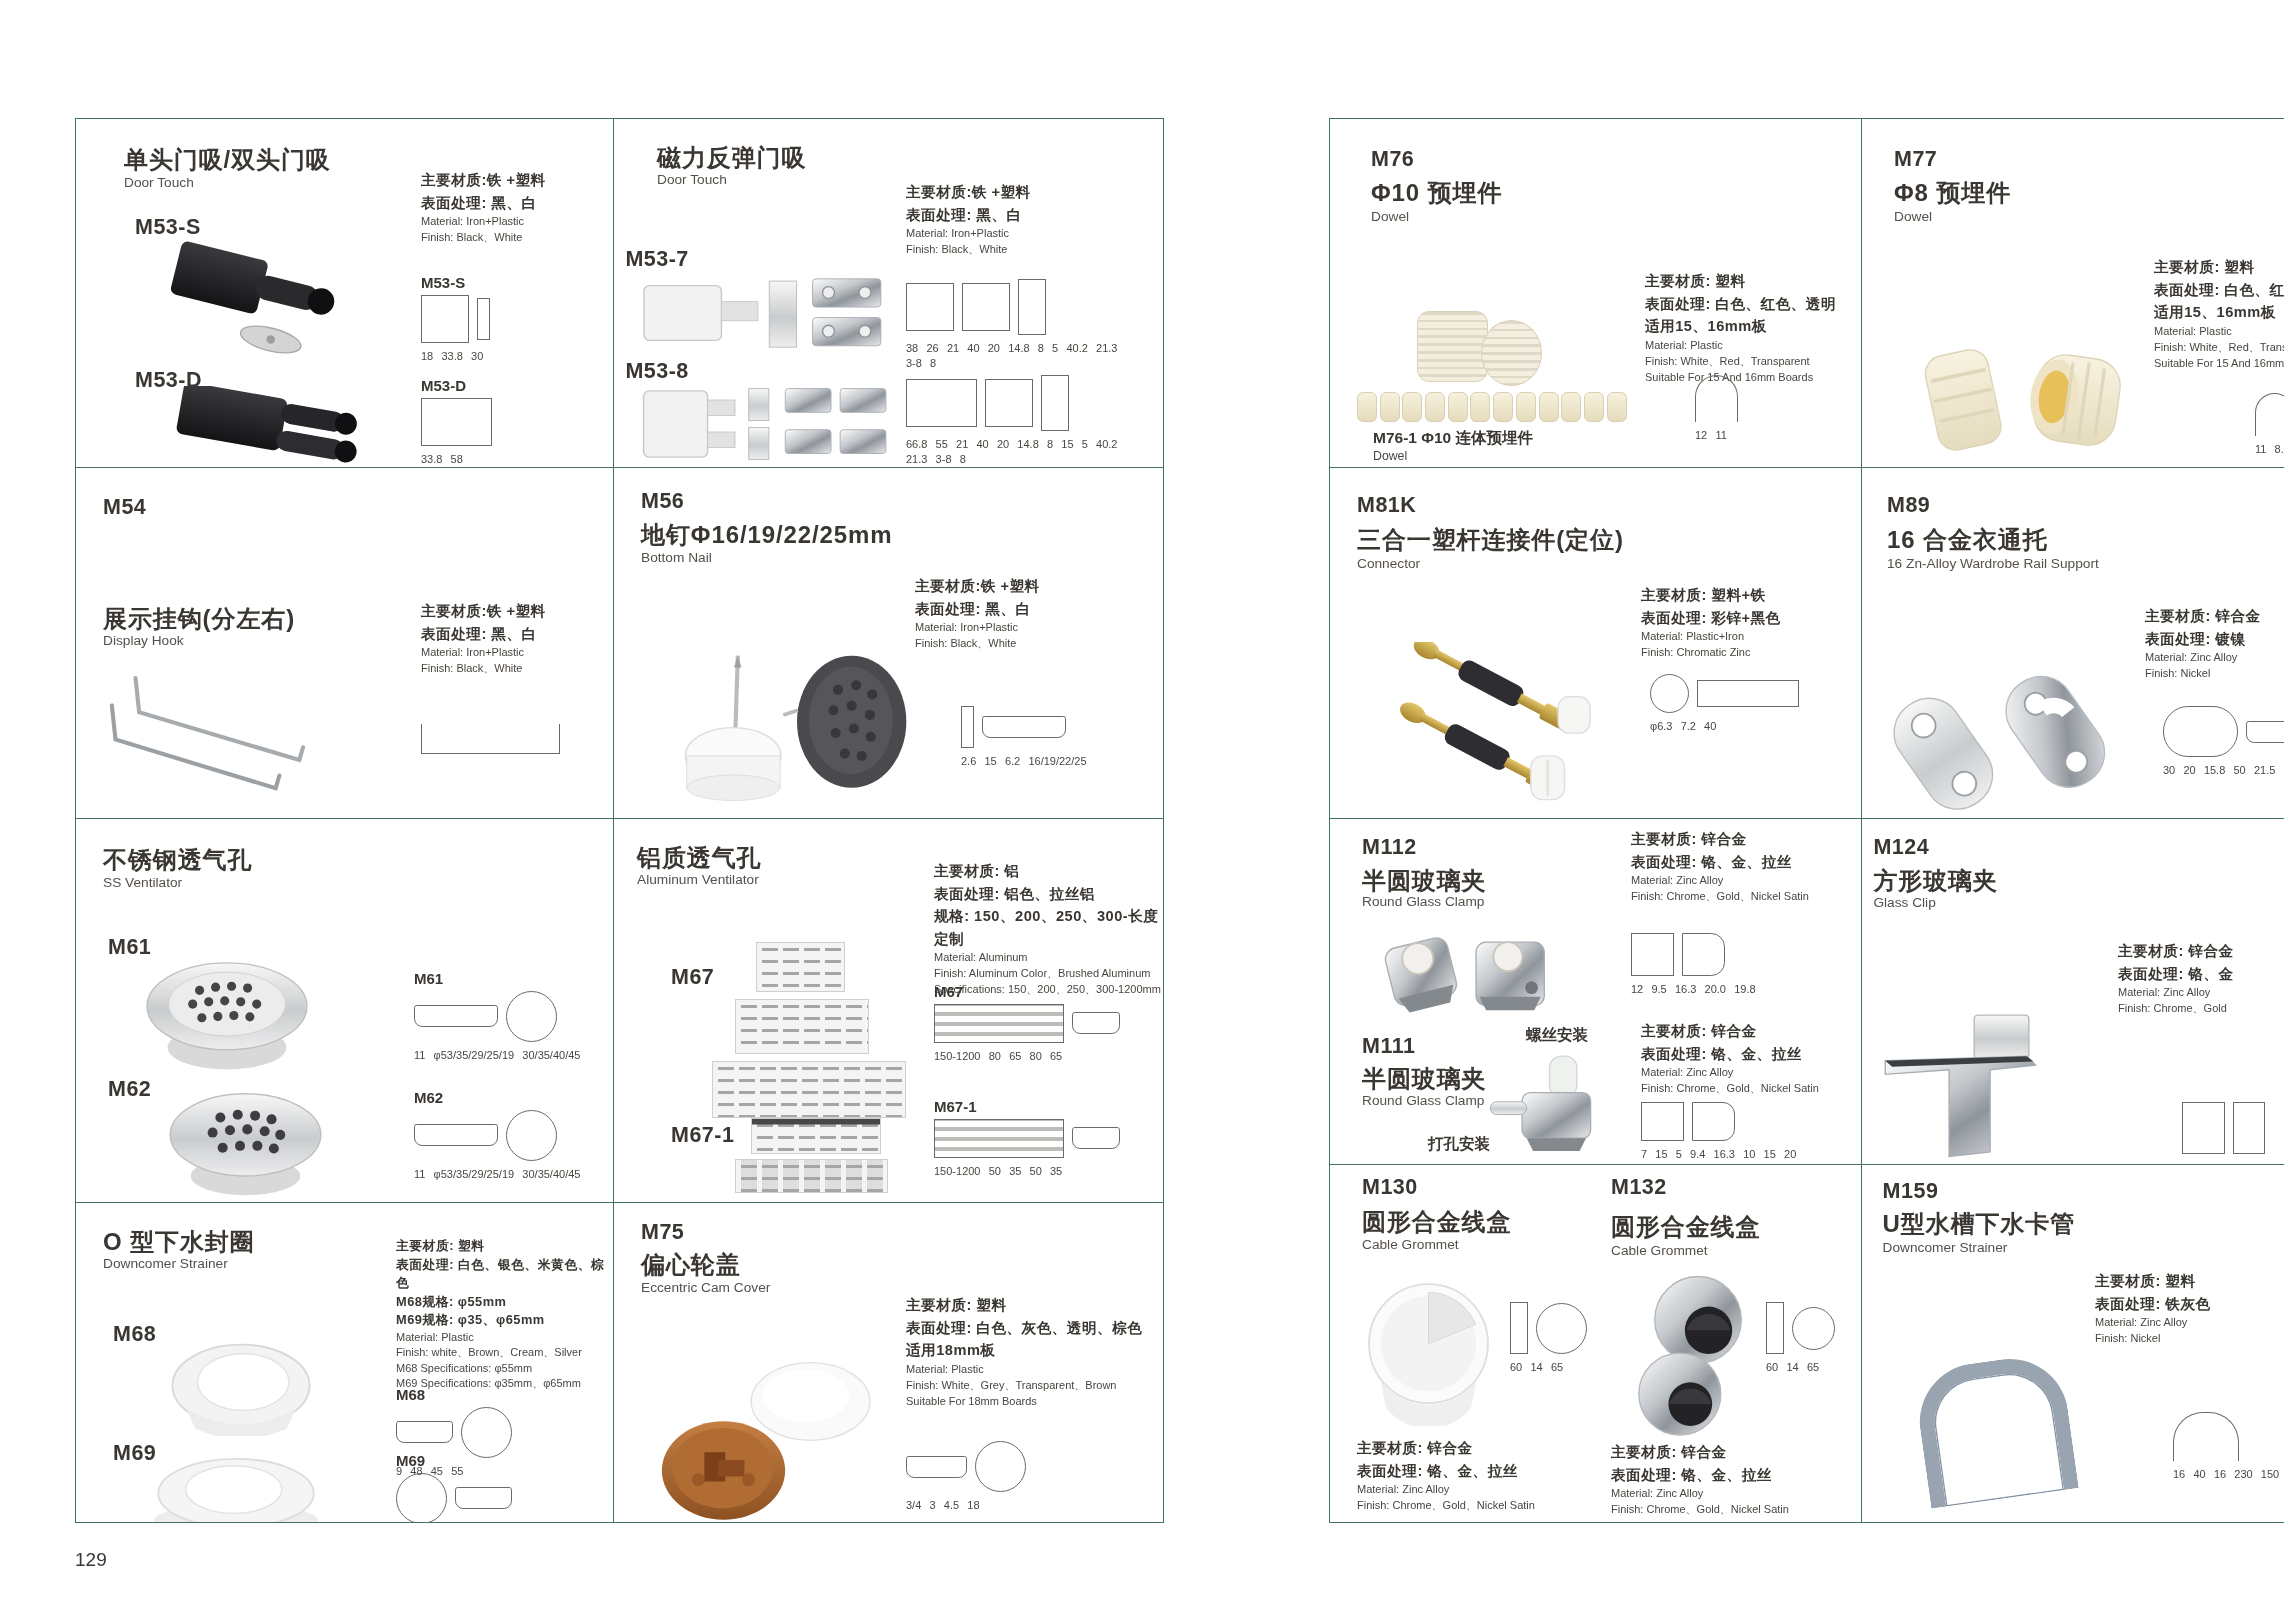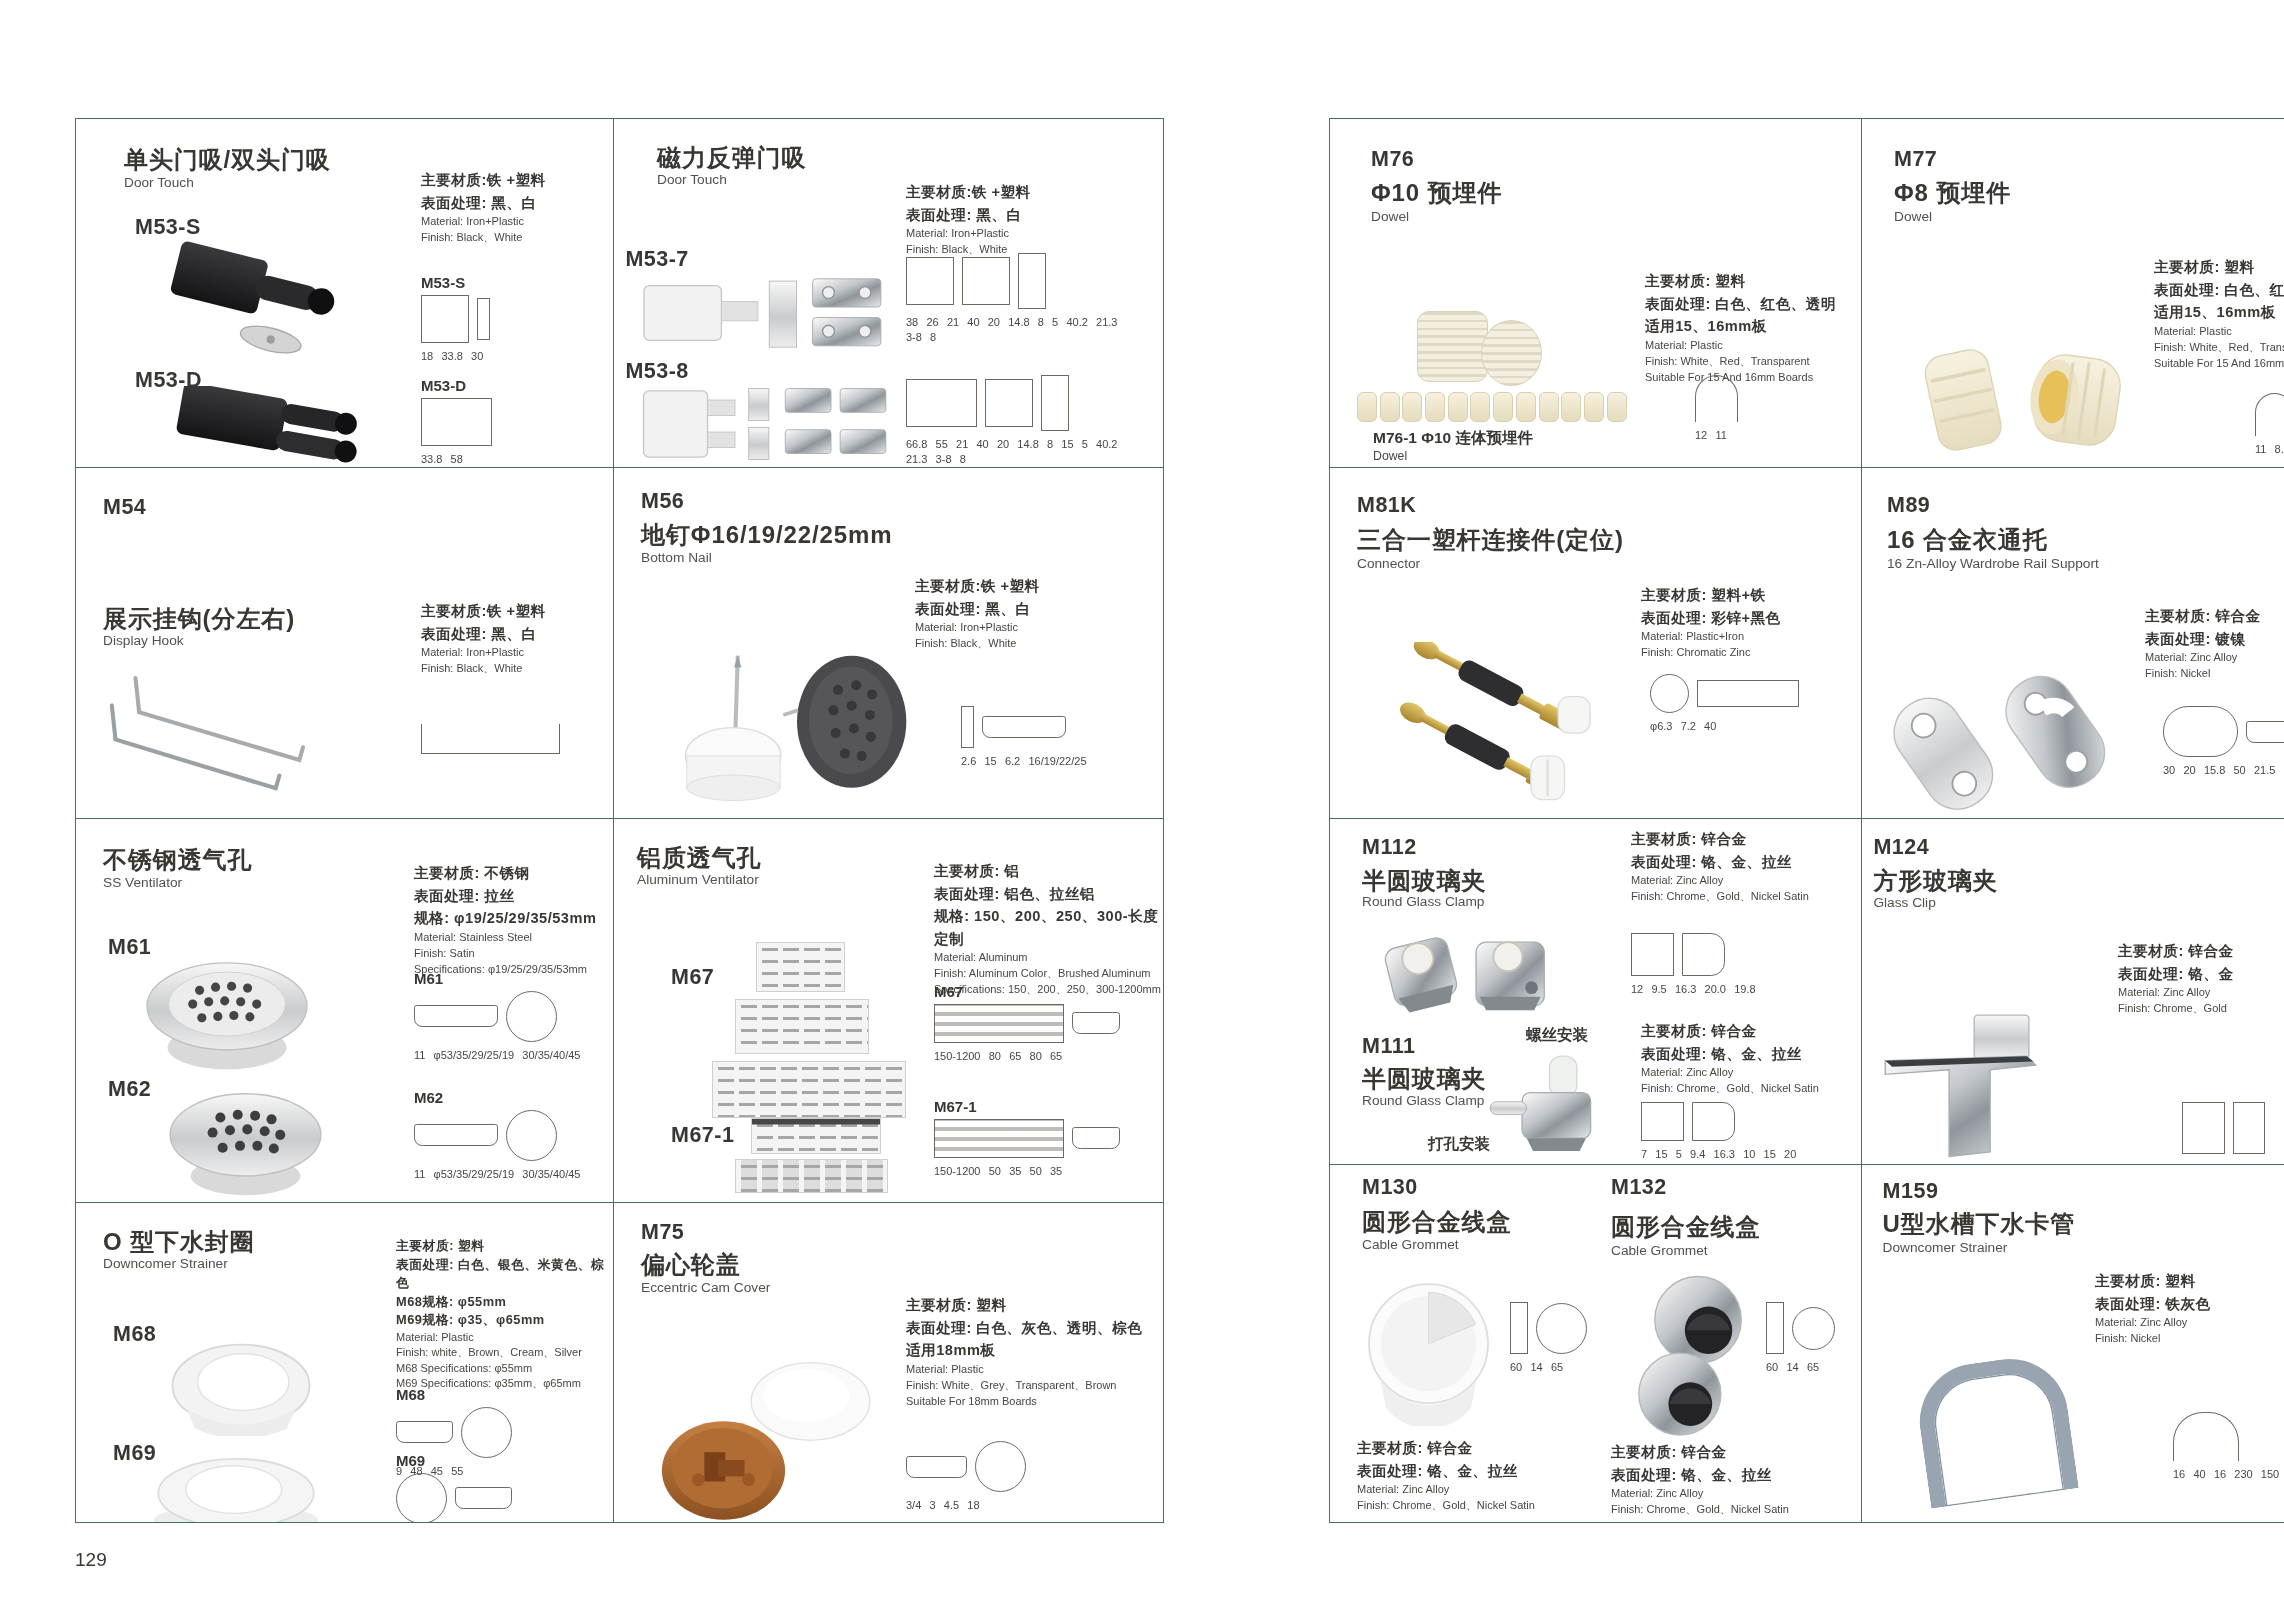--- a/index.html
+++ b/index.html
@@ -167,21 +167,21 @@
       <rect x="10" y="15" width="140" height="145" rx="12" fill="#f2f2f2" stroke="#c7c7c7" stroke-width="3"></rect>
       <rect x="150" y="35" width="60" height="34" fill="#e2e2e2" stroke="#c7c7c7" stroke-width="2"></rect>
       <rect x="150" y="105" width="60" height="34" fill="#e2e2e2" stroke="#c7c7c7" stroke-width="2"></rect>
       <rect x="240" y="10" width="44" height="70" fill="url(#gSilver)" stroke="#b9b9b9" stroke-width="2"></rect>
       <rect x="240" y="95" width="44" height="70" fill="url(#gSilver)" stroke="#b9b9b9" stroke-width="2"></rect>
       <rect x="320" y="10" width="100" height="52" rx="7" fill="url(#gChrome)" stroke="#a8adb2" stroke-width="2"></rect>
       <rect x="440" y="10" width="100" height="52" rx="7" fill="url(#gChrome)" stroke="#a8adb2" stroke-width="2"></rect>
       <rect x="320" y="100" width="100" height="52" rx="7" fill="url(#gChrome)" stroke="#a8adb2" stroke-width="2"></rect>
       <rect x="440" y="100" width="100" height="52" rx="7" fill="url(#gChrome)" stroke="#a8adb2" stroke-width="2"></rect>
     </svg>
-    <div class="diag" style="left:292px;top:134px">
+    <div class="diag" style="left:292px;top:160px">
       <div class="drow"><span class="db db-sq"></span><span class="db db-sq"></span><span class="db db-tall"></span></div>
       <div class="dims"><span class="dim">38</span><span class="dim">26</span><span class="dim">21</span><span class="dim">40</span><span class="dim">20</span><span class="dim">14.8</span><span class="dim">8</span><span class="dim">5</span><span class="dim">40.2</span><span class="dim">21.3</span><span class="dim">3-8</span><span class="dim">8</span></div>
     </div>
     <div class="diag" style="left:292px;top:256px">
       <div class="drow"><span class="db db-rect"></span><span class="db db-sq"></span><span class="db db-tall"></span></div>
       <div class="dims"><span class="dim">66.8</span><span class="dim">55</span><span class="dim">21</span><span class="dim">40</span><span class="dim">20</span><span class="dim">14.8</span><span class="dim">8</span><span class="dim">15</span><span class="dim">5</span><span class="dim">40.2</span><span class="dim">21.3</span><span class="dim">3-8</span><span class="dim">8</span></div>
     </div>
   </div>
 
   <div class="cell">
@@ -246,32 +246,20 @@
     </svg>
     <div class="diag" style="left:347px;top:238px">
       <div class="drow"><span class="db db-pin"></span><span class="db db-flat"></span></div>
       <div class="dims"><span class="dim">2.6</span><span class="dim">15</span><span class="dim">6.2</span><span class="dim">16/19/22/25</span></div>
     </div>
   </div>
 
   <div class="cell">
     <div class="tcn" style="left:27px;top:25px">不锈钢透气孔</div>
     <div class="ten" style="left:27px;top:56px">SS Ventilator</div>
-    <div class="mats" style="left:338px;top:43px">
-      <div>
-            <span class="mline">主要材质: 不锈钢</span>
-            <span class="mline">表面处理: 拉丝</span>
-            <span class="mline">规格: φ19/25/29/35/53mm</span>
-          </div>
-      <div>
-            <span class="eline">Material: Stainless Steel</span>
-            <span class="eline">Finish: Satin</span>
-            <span class="eline">Specifications: φ19/25/29/35/53mm</span>
-          </div>
-    </div>
     <div class="code" style="left:32px;top:116px">M61</div>
     <svg class="photo" style="left:55px;top:137px" width="192" height="119" viewBox="0 0 420 260">
       <ellipse cx="210" cy="200" rx="130" ry="48" fill="#d9d9d9"></ellipse>
       <ellipse cx="210" cy="110" rx="175" ry="95" fill="url(#gSilver)" stroke="#bfbfbf" stroke-width="3"></ellipse>
       <ellipse cx="210" cy="105" rx="128" ry="70" fill="#ececec" stroke="#cfcfcf" stroke-width="2"></ellipse>
       <g fill="#454549">
         <circle cx="150" cy="75" r="10"></circle>
             <circle cx="185" cy="68" r="10"></circle>
             <circle cx="220" cy="66" r="10"></circle>
             <circle cx="255" cy="70" r="10"></circle>

